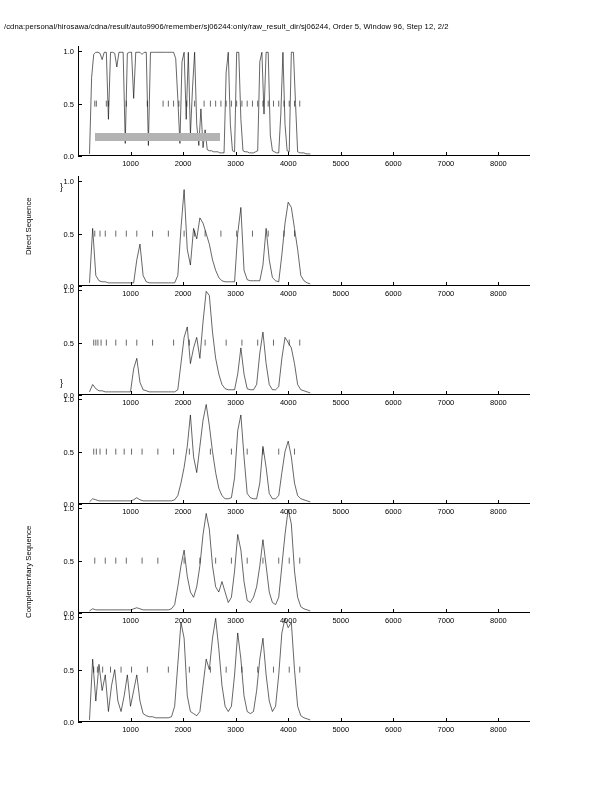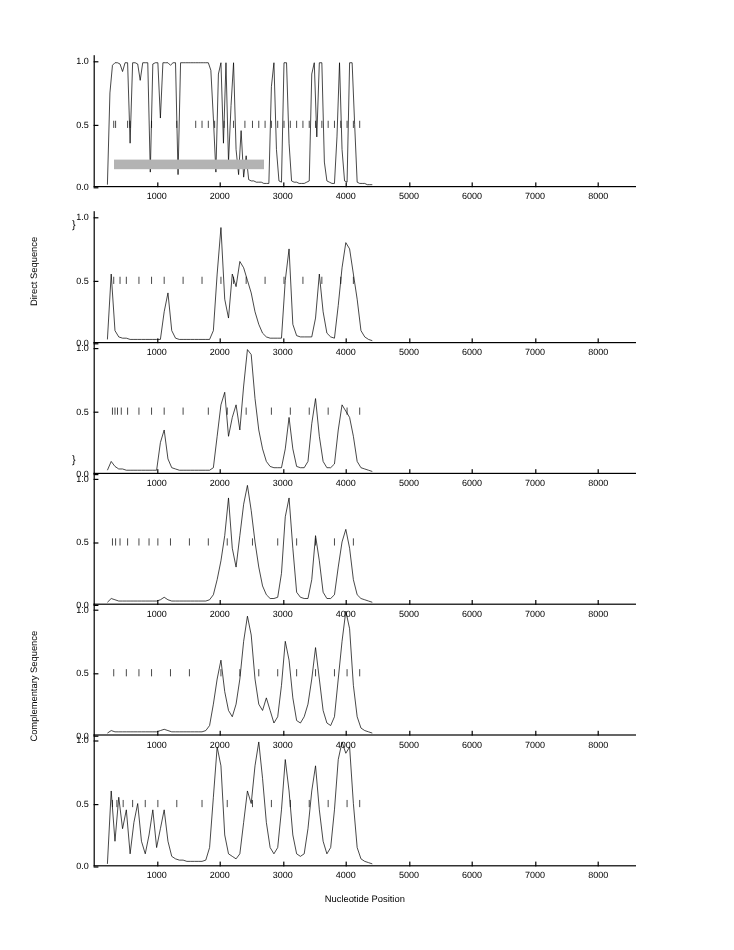--- a/index.html
+++ b/index.html
@@ -103,28 +103,28 @@
     left: 60px;
     font-size: 9px;
     color: #000;
   }
 </style>
 </head>
 <body>
 
 <div id="page">
 
+  <div id="header-path">/cdna:personal/hirosawa/cdna/result/auto9906/remember/sj06244:only/raw_result_dir/sj06244, Order 5, Window 96, Step 12, 2/2</div>
 
   <div class="axis-title-y" style="left:24px; top:255px;">Direct Sequence</div>
   <div class="axis-title-y" style="left:24px; top:618px;">Complementary Sequence</div>
 
   <div class="brace" style="top:182px;">}</div>
   <div class="brace" style="top:378px;">}</div>
 
-  <div class="axis-title-x" style="top:745px;">Nucleotide Position</div>
 
 <div class="panel" style="top: 46px; height: 110px;">
       <div class="plot-area">
         <svg class="plot-svg" width="452" height="110">
           <path d="M10.51 107.90 L12.61 31.43 L14.72 8.38 L16.82 6.29 L18.92 6.29 L21.02 7.33 L23.13 13.62 L25.23 6.29 L27.33 6.29 L29.43 73.33 L31.53 6.29 L33.64 6.29 L35.74 7.33 L37.84 20.95 L39.94 6.29 L42.05 6.29 L44.15 6.29 L46.25 97.43 L48.35 7.33 L50.46 6.29 L52.56 6.29 L54.66 52.38 L56.76 6.29 L58.87 6.29 L60.97 6.29 L63.07 8.38 L65.17 6.29 L67.27 6.29 L69.38 99.52 L71.48 6.29 L73.58 6.29 L75.68 6.29 L77.79 6.29 L79.89 6.29 L81.99 6.29 L84.09 6.29 L86.20 6.29 L88.30 6.29 L90.40 6.29 L92.50 6.29 L94.60 6.29 L96.71 12.57 L98.81 52.38 L100.91 97.43 L103.01 15.71 L105.12 6.29 L107.22 73.33 L109.32 6.29 L111.42 89.05 L113.53 41.90 L115.63 6.29 L117.73 78.57 L119.83 99.52 L121.93 62.86 L124.04 101.62 L126.14 83.81 L128.24 103.71 L130.34 104.76 L132.45 104.76 L134.55 105.81 L136.65 105.81 L138.75 105.81 L140.86 106.86 L142.96 106.86 L145.06 106.86 L147.16 26.19 L149.27 6.29 L151.37 78.57 L153.47 104.76 L155.57 105.81 L157.67 6.29 L159.78 6.29 L161.88 73.33 L163.98 104.76 L166.08 105.81 L168.19 105.81 L170.29 106.86 L172.39 106.86 L174.49 106.86 L176.60 105.81 L178.70 104.76 L180.80 15.71 L182.90 6.29 L185.00 68.10 L187.11 6.29 L189.21 6.29 L191.31 89.05 L193.41 104.76 L195.52 105.81 L197.62 106.86 L199.72 106.86 L201.82 68.10 L203.93 6.29 L206.03 78.57 L208.13 104.76 L210.23 105.81 L212.33 6.29 L214.44 6.29 L216.54 57.62 L218.64 105.81 L220.74 106.86 L222.85 106.86 L224.95 106.86 L227.05 107.90 L229.15 107.90 L231.26 107.90" fill="none" stroke="#000000" stroke-width="0.6"></path>
           <line x1="15.77" x2="15.77" y1="54.62" y2="60.62" stroke="#000000" stroke-width="0.6"></line>
           <line x1="17.34" x2="17.34" y1="54.62" y2="60.62" stroke="#000000" stroke-width="0.6"></line>
           <line x1="27.33" x2="27.33" y1="54.62" y2="60.62" stroke="#000000" stroke-width="0.6"></line>
           <line x1="29.43" x2="29.43" y1="54.62" y2="60.62" stroke="#000000" stroke-width="0.6"></line>
           <line x1="47.30" x2="47.30" y1="54.62" y2="60.62" stroke="#000000" stroke-width="0.6"></line>

